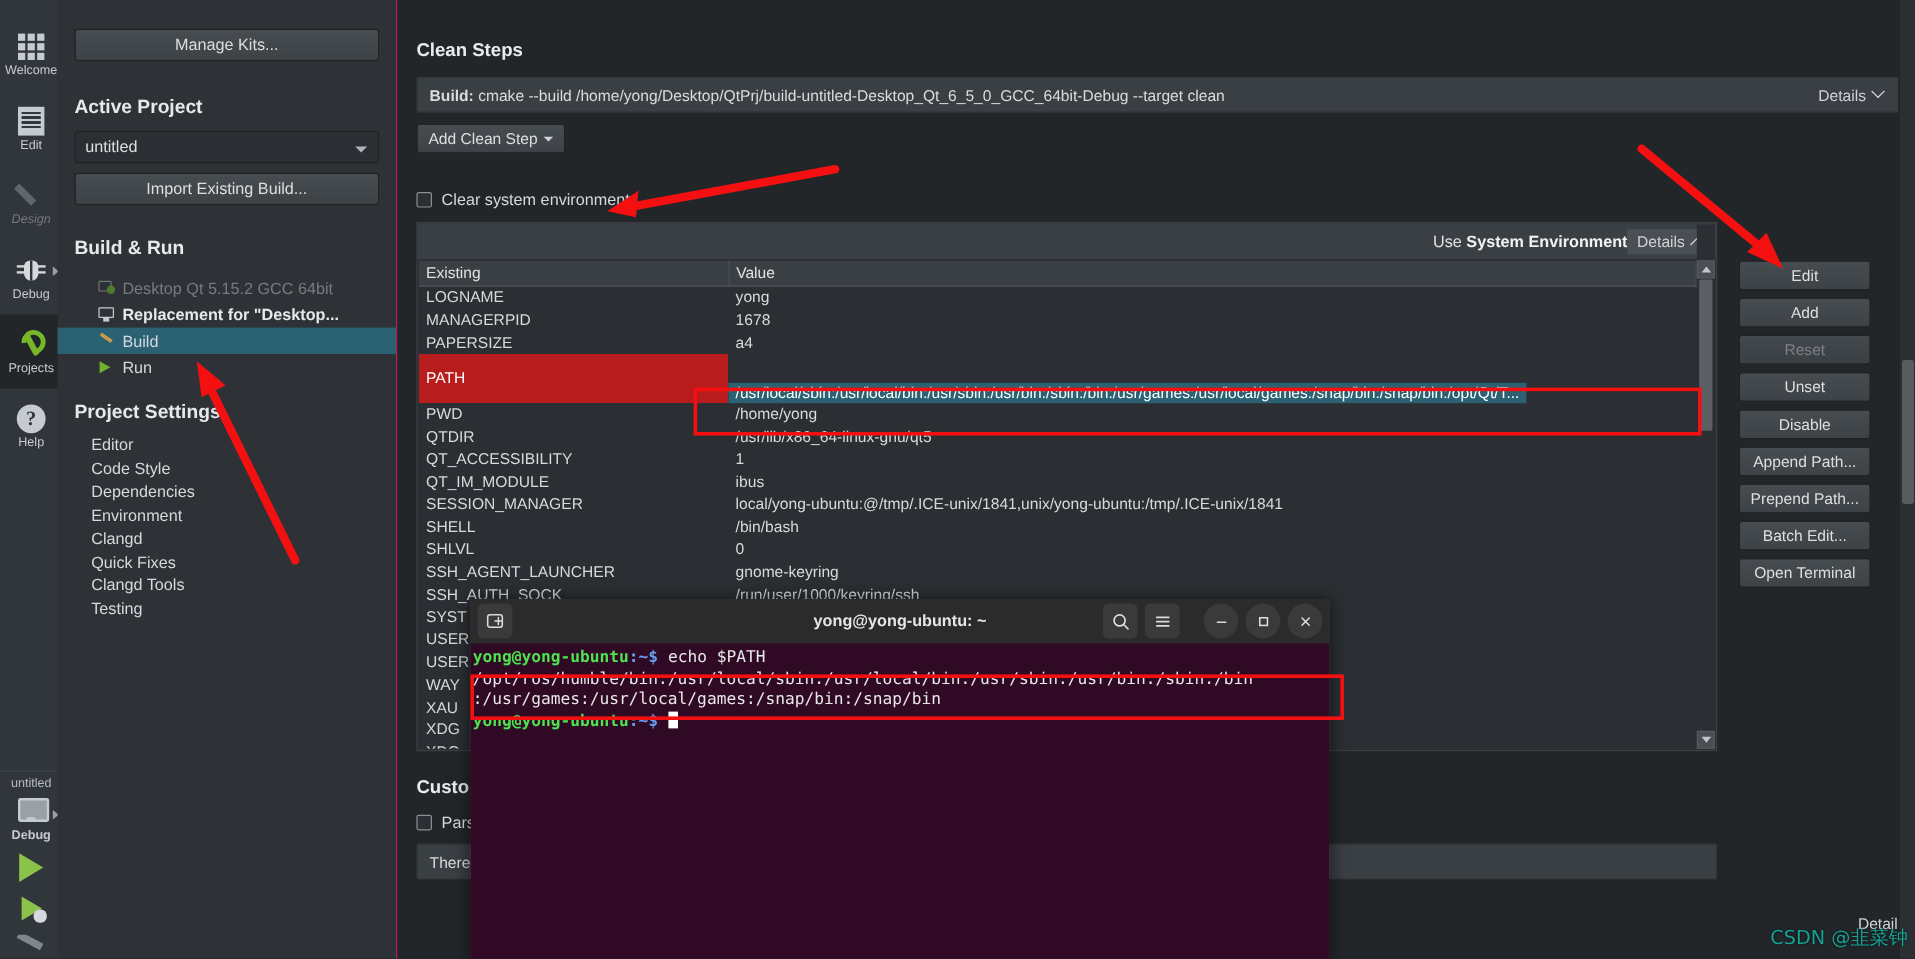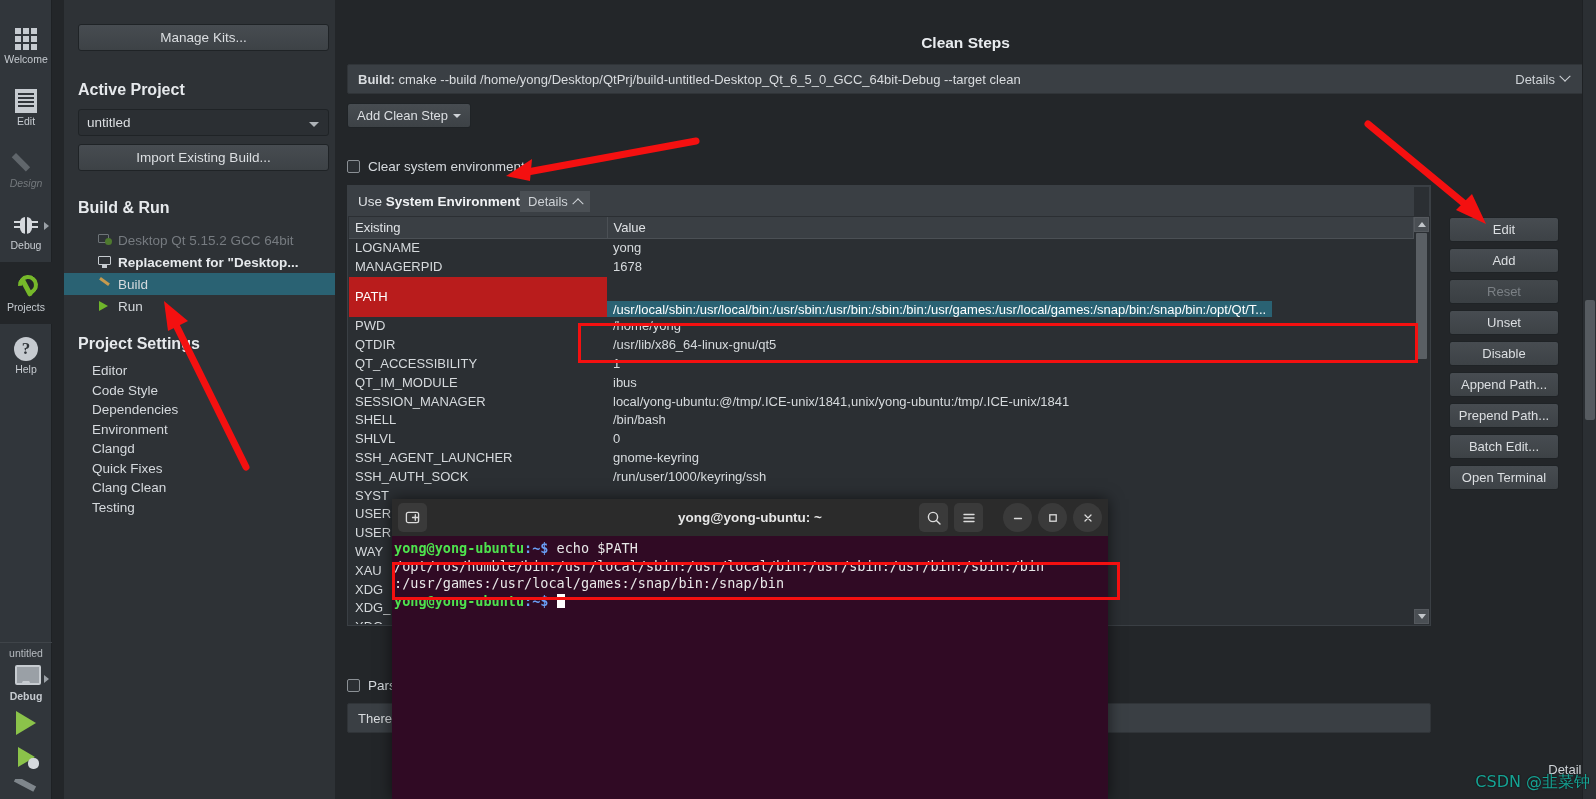--- a/index.html
+++ b/index.html
@@ -74,22 +74,22 @@
   }
   .kit-label { font-size: 10.5px; color: #b6bbc0; text-align: center; width: 52px; }
   .play-tri {
     width: 0; height: 0; border-left: 20px solid #8bc34a;
     border-top: 12px solid transparent; border-bottom: 12px solid transparent;
   }
   .play-tri.sm { border-left-width: 17px; border-top-width: 10px; border-bottom-width: 10px; }
 
   
   .projpane {
-    position: absolute; left: 64px; top: 0; width: 283px; height: 799px;
-    background: #2e3236; border-right: 4px solid #be185d;
+    position: absolute; left: 48px; top: 0; width: 283px; height: 799px;
+    background: #2e3236; border-right: 1px solid #be185d;
   }
   .projpane-inner { padding: 0 14px; }
   .qbtn {
     background: linear-gradient(#474c51, #3d4246);
     border: 1px solid #1f2326; border-radius: 3px;
     color: #dcdfe2; font-size: 13.5px; padding: 5px 8px; text-align: center;
     width: 100%;
   }
   .qcombo {
     background: #2b2f33; border: 1px solid #1f2326; border-radius: 3px;
@@ -107,21 +107,21 @@
   }
   .tree-row.lvl2 { padding-left: 34px; }
   .tree-row.dim { color: #767b80; }
   .tree-row.bold { font-weight: bold; color: #e6e9ec; }
   .tree-row.selected { background: #2a6273; }
   .plist-item { font-size: 13.5px; color: #d5d9dd; height: 19.5px; padding-left: 14px; }
 
   
   .main { position: absolute; left: 335px; top: 0; width: 1261px; height: 799px; background: #232629; }
   .main-inner { padding: 14px 12px 0 12px; }
-  .h-title { font-size: 15.5px; font-weight: bold; color: #e9ecef; text-align: center; }
+  .h-title { font-size: 15.5px; font-weight: bold; color: #e9ecef; }
   .step-bar {
     background: #3a3f44; border: 1px solid #303438; border-radius: 2px;
     height: 30px; display: flex; align-items: center; justify-content: space-between;
     padding: 0 6px 0 10px; font-size: 13px; color: #d9dcdf;
   }
   .details-tag { font-size: 13px; color: #cfd3d7; display: flex; align-items: center; gap: 6px; padding: 3px 8px; }
   .chev { width: 8px; height: 8px; border-right: 1.6px solid #cfd3d7; border-bottom: 1.6px solid #cfd3d7; }
   .chev.down { transform: rotate(45deg) translate(-2px,-2px); }
   .chev.up { transform: rotate(-135deg) translate(-2px,-2px); }
   .small-btn {
@@ -129,21 +129,21 @@
     background: linear-gradient(#474c51, #3d4246); border: 1px solid #1f2326; border-radius: 3px;
     color: #dcdfe2; font-size: 13px; padding: 4px 9px;
   }
   .cbox { width: 13px; height: 13px; border: 1px solid #8b9095; background: #2b2f33; border-radius: 2px; display:inline-block; vertical-align: -2px; }
   .chk-row { display: flex; align-items: center; gap: 8px; font-size: 13.5px; color: #d5d9dd; }
 
   .env-panel {
     border: 1px solid #3a3f44; background: #2b2f33; position: relative;
   }
   .env-head {
-    height: 30px; background: #3a3f44; display: flex; align-items: center; justify-content: flex-start;
+    height: 30px; background: #3a3f44; display: flex; align-items: center; justify-content: flex-end;
     padding: 0 4px 0 10px; font-size: 13.5px; color: #dfe2e5;
   }
   .env-head b { color: #f0f2f4; }
   .details-btn { background: #4a4f54; }
   table.envtab { border-collapse: collapse; width: 100%; font-size: 13px; table-layout: fixed; }
   table.envtab th {
     background: #3a3f44; color: #dfe2e5; font-weight: normal; text-align: left;
     padding: 3px 6px; border-right: 1px solid #4b5055; border-bottom: 1px solid #4b5055;
     height: 19px; font-size: 13px;
   }
@@ -342,21 +342,21 @@
     <div class="projpane-inner">
       <div style="height:18px"></div>
       <div class="sect-title">Project Settings</div>
       <div style="height:10px"></div>
       <div class="plist-item">Editor</div>
       <div class="plist-item">Code Style</div>
       <div class="plist-item">Dependencies</div>
       <div class="plist-item">Environment</div>
       <div class="plist-item">Clangd</div>
       <div class="plist-item">Quick Fixes</div>
-      <div class="plist-item">Clang Clean</div>
+      <div class="plist-item">Clangd Tools</div>
       <div class="plist-item">Testing</div>
     </div>
   </div>
 
   <div class="main">
     <div class="main-inner">
       <div style="height:20px"></div>
       <div class="h-title">Clean Steps</div>
 
       <div style="height:12px"></div>
@@ -413,20 +413,24 @@
             </thead>
             <tbody id="env-rows">
                 <tr>
                   <td>LOGNAME</td>
                   <td>yong</td>
                 </tr>
                 <tr>
                   <td>MANAGERPID</td>
                   <td>1678</td>
                 </tr>
+                <tr>
+                  <td>PAPERSIZE</td>
+                  <td>a4</td>
+                </tr>
                 <tr class="sel">
                   <td>PATH</td>
                   <td style="background: rgb(42, 98, 115); display: inline-block; max-width: 790px; margin-top: 24px;">/usr/local/sbin:/usr/local/bin:/usr/sbin:/usr/bin:/sbin:/bin:/usr/games:/usr/local/games:/snap/bin:/snap/bin:/opt/Qt/T...</td>
                 </tr>
                 <tr>
                   <td>PWD</td>
                   <td>/home/yong</td>
                 </tr>
                 <tr>
                   <td>QTDIR</td>

